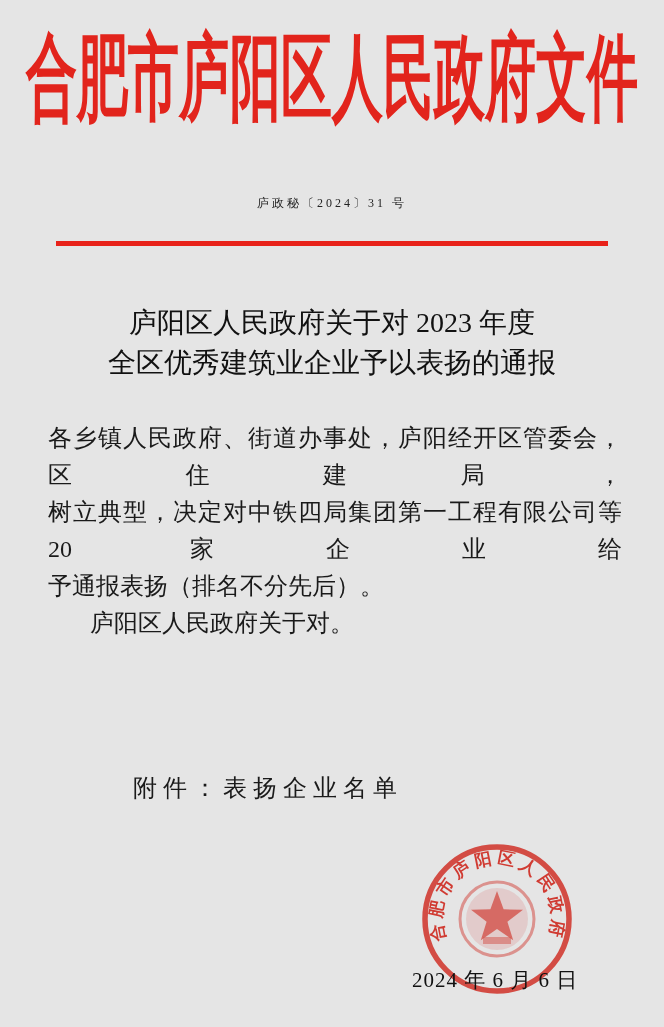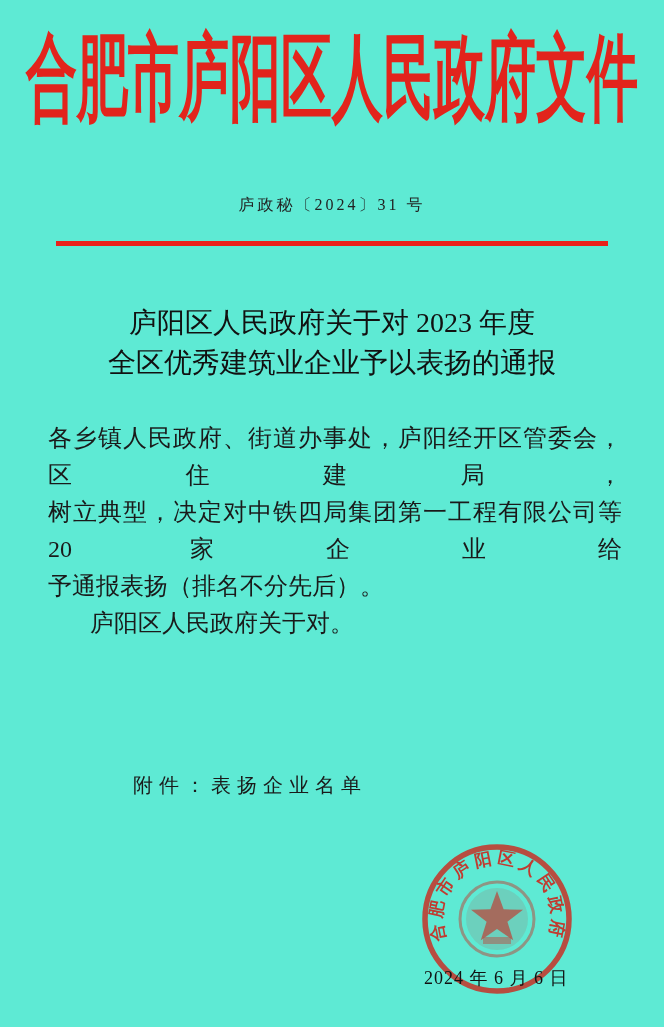--- a/index.html
+++ b/index.html
@@ -1,20 +1,20 @@
 <!DOCTYPE html>
 <html><head>
 <meta charset="utf-8">
 <style>
   html, body { margin: 0; padding: 0; background: #ffffff; }
   .page {
     position: relative;
     width: 664px;
     height: 1027px;
-    background: #5eead4;
+    background: #e5e5e5;
     overflow: hidden;
     font-family: "Liberation Serif", "DejaVu Serif", serif;
     color: #1c1c1c;
   }
   .doc-header {
     position: absolute;
     top: 30px; left: 0; right: 0;
     text-align: center;
     font-size: 51px;
     line-height: 52px;
@@ -22,21 +22,21 @@
     color: #e2241c;
     letter-spacing: 0px;
     white-space: nowrap;
     transform: scaleY(1.85);
     transform-origin: 50% 0;
   }
   .doc-number {
     position: absolute;
     top: 195px; left: 0; right: 0;
     text-align: center;
-    font-size: 16px;
+    font-size: 12px;
     letter-spacing: 3px;
     color: #222;
   }
   .red-rule {
     position: absolute;
     top: 241px; left: 56px;
     width: 552px; height: 5px;
     background: #e8221a;
   }
   .doc-title {
@@ -55,34 +55,34 @@
     font-size: 24px;
     line-height: 37px;
     color: #1a1a1a;
   }
   .doc-body .line { text-align: left; }
   .doc-body .line.justify { text-align: justify; text-align-last: justify; }
   .doc-body .line.indent { padding-left: 42px; }
   .attachment {
     position: absolute;
     top: 772px; left: 133px;
-    font-size: 20px;
+    font-size: 24px;
     letter-spacing: 6px;
     color: #1a1a1a;
   }
   .seal {
     position: absolute;
     top: 841px; left: 419px;
     width: 156px; height: 156px;
     opacity: 0.88;
   }
   .doc-date {
     position: absolute;
-    top: 966px; left: 424px;
-    font-size: 18px;
+    top: 966px; left: 412px;
+    font-size: 21px;
     letter-spacing: 1px;
     color: #111;
     z-index: 3;
   }
 </style>
 </head>
 <body>
 
 <div class="page">
 

